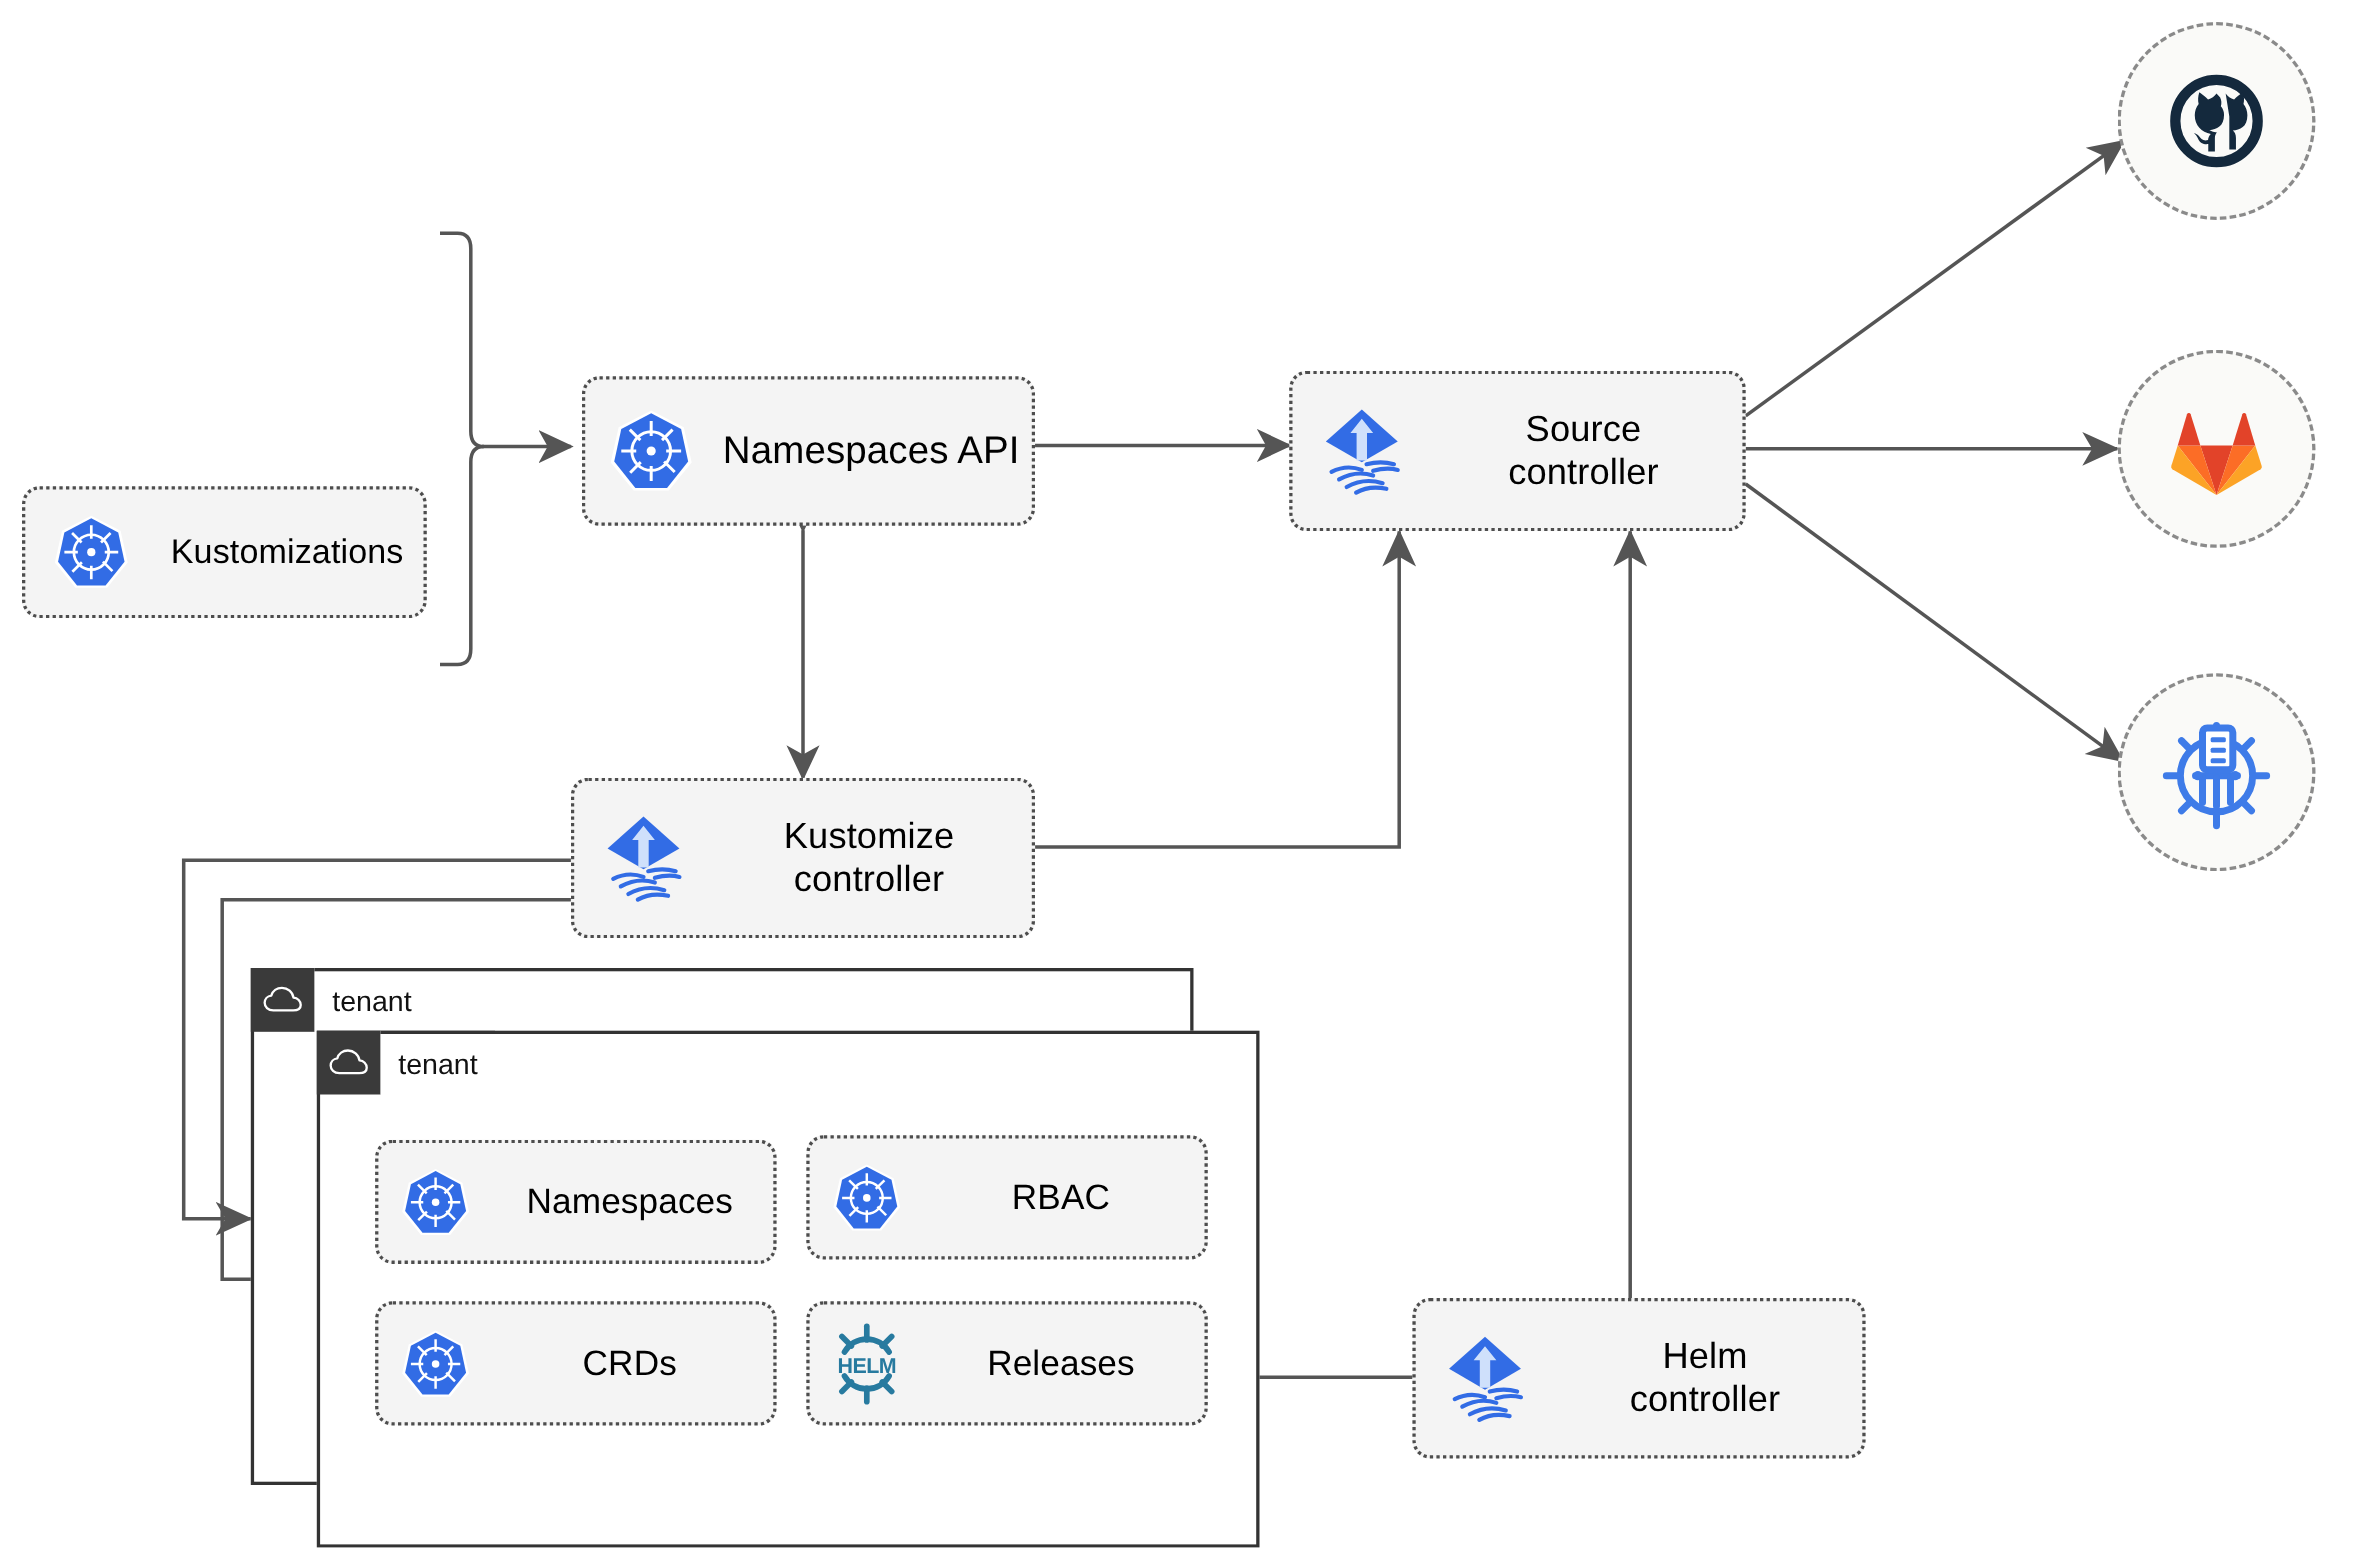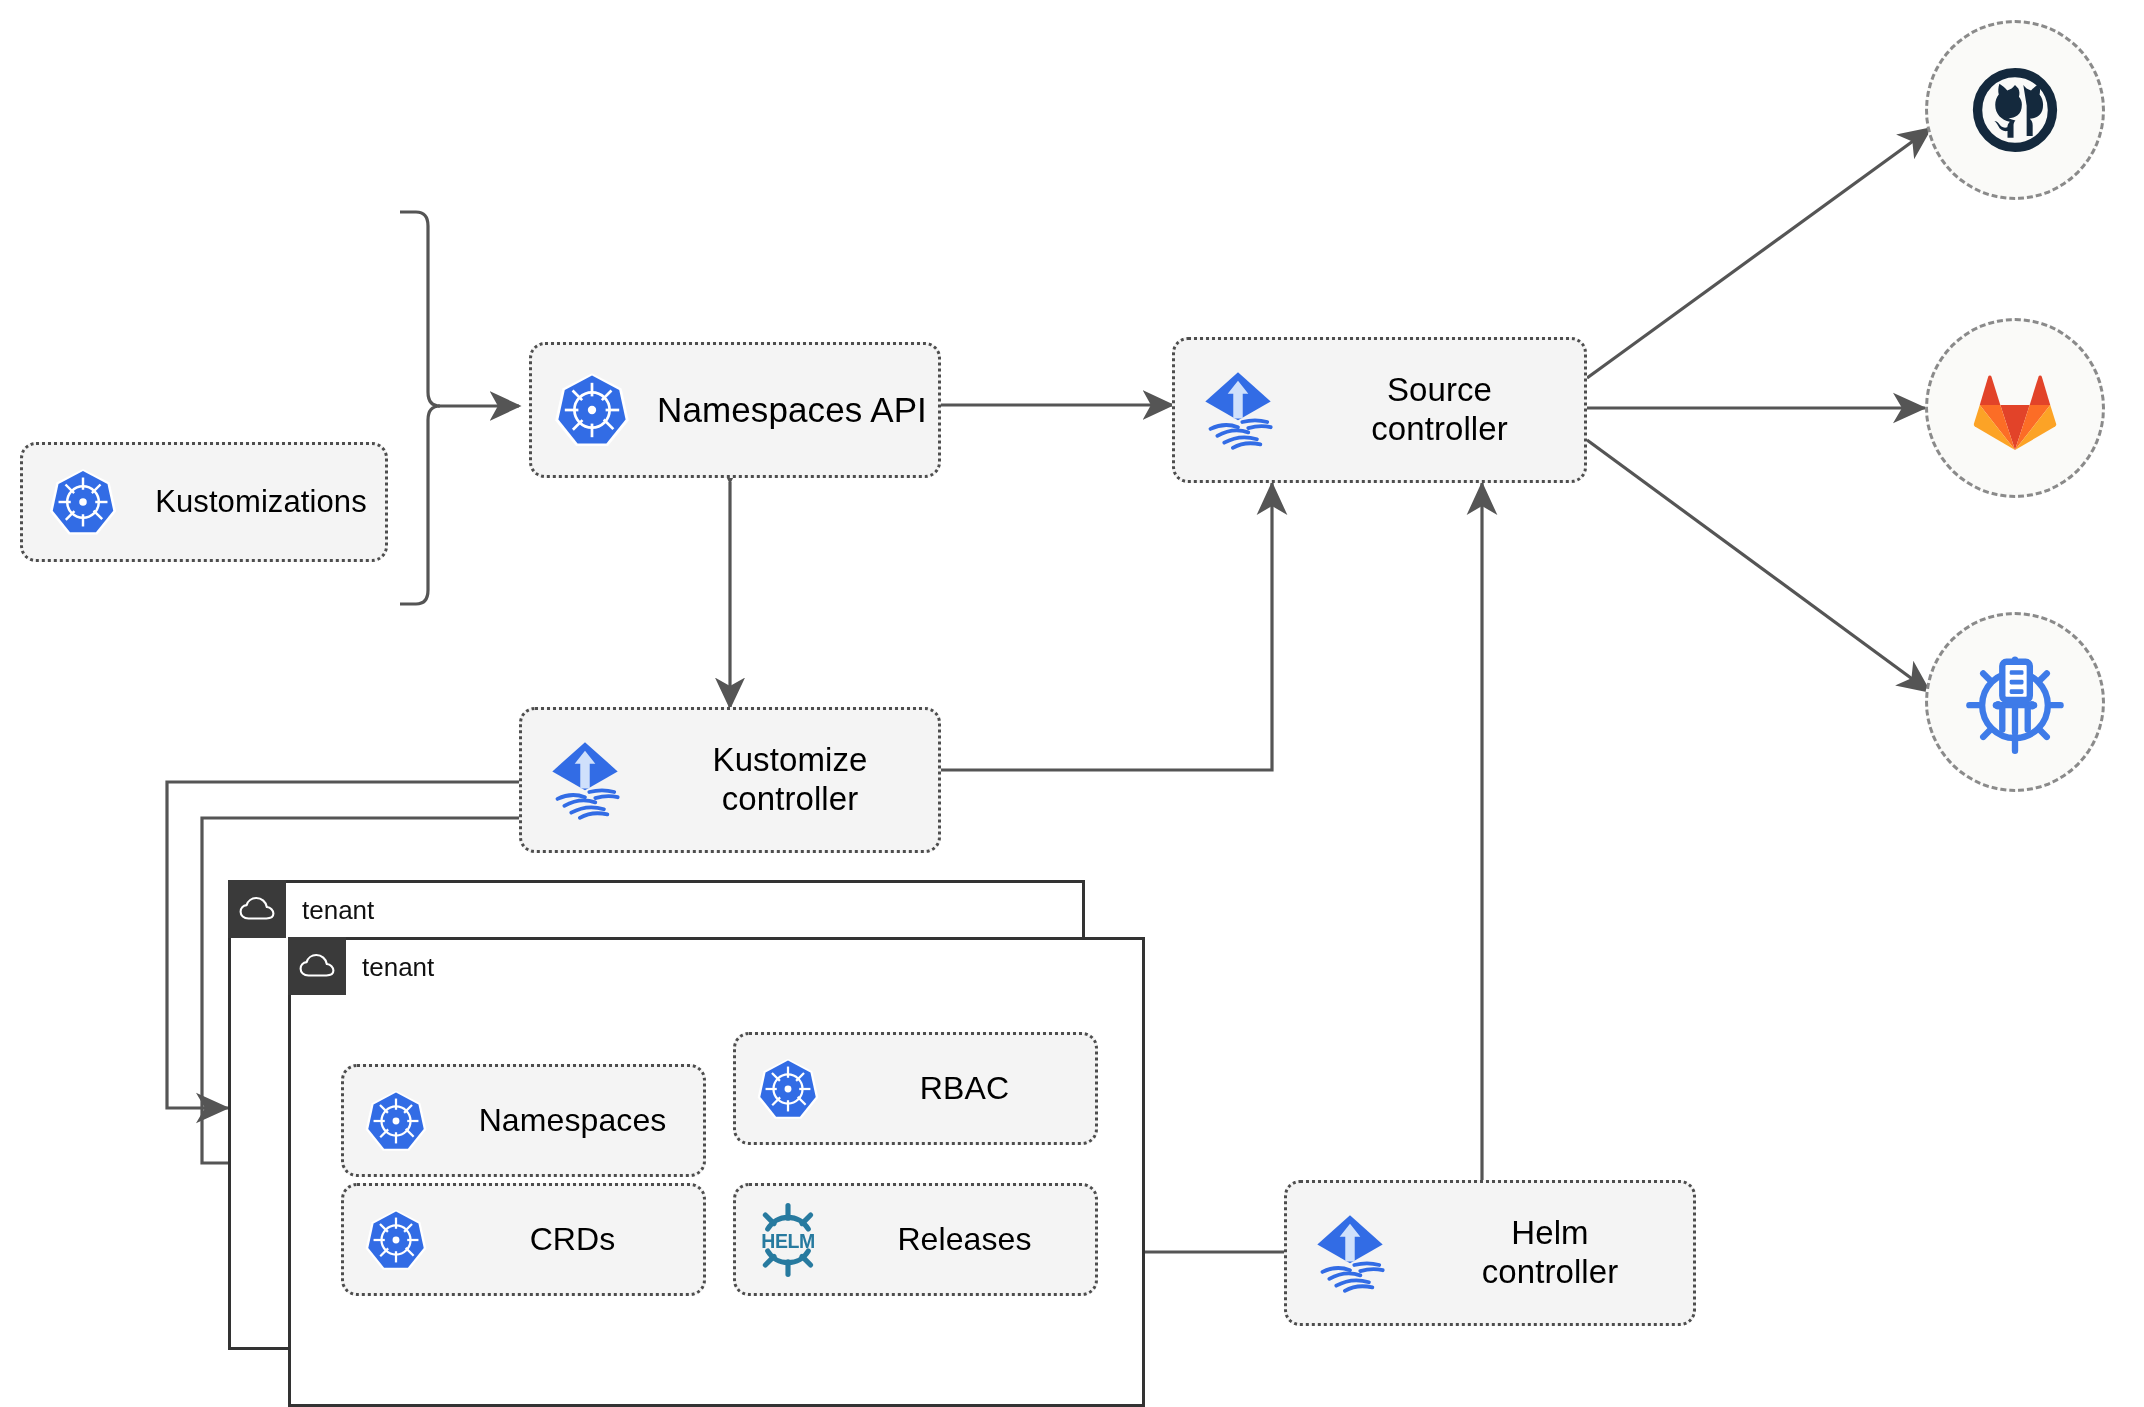--- a/index.html
+++ b/index.html
@@ -232,21 +232,21 @@
             <path d="M44 94 Q58 86 76 90"></path>
           <path d="M55 64 Q70 60 84 64"></path>
             <path d="M62 71 Q76 67 88 70"></path>
         </g>
       </svg>
     </div>
     <div class="lbl">Helm
 controller</div>
   </div>
 
-  <div class="node" style="left:341px;top:1064px;width:365px;height:113px;">
+  <div class="node" style="left:341px;top:1036px;width:365px;height:113px;">
     <div class="ico" style="width:104px;">
       <svg width="66" height="66" viewBox="0 0 100 100">
         <polygon points="50,4 87,23 96,63 70,95 30,95 4,63 13,23" fill="#ffffff"></polygon>
         <polygon points="50,7 84,25 92,62 68,92 32,92 8,62 16,25" fill="#326CE5"></polygon>
         <g fill="#ffffff">
           <circle cx="50" cy="50" r="5.2"></circle>
           <path d="M48.3 16 h3.4 v17 h-3.4 z"></path>
             <path d="M48.3 67 h3.4 v17 h-3.4 z"></path>
           <path d="M16 48.3 h17 v3.4 h-17 z"></path>
             <path d="M67 48.3 h17 v3.4 h-17 z"></path>

